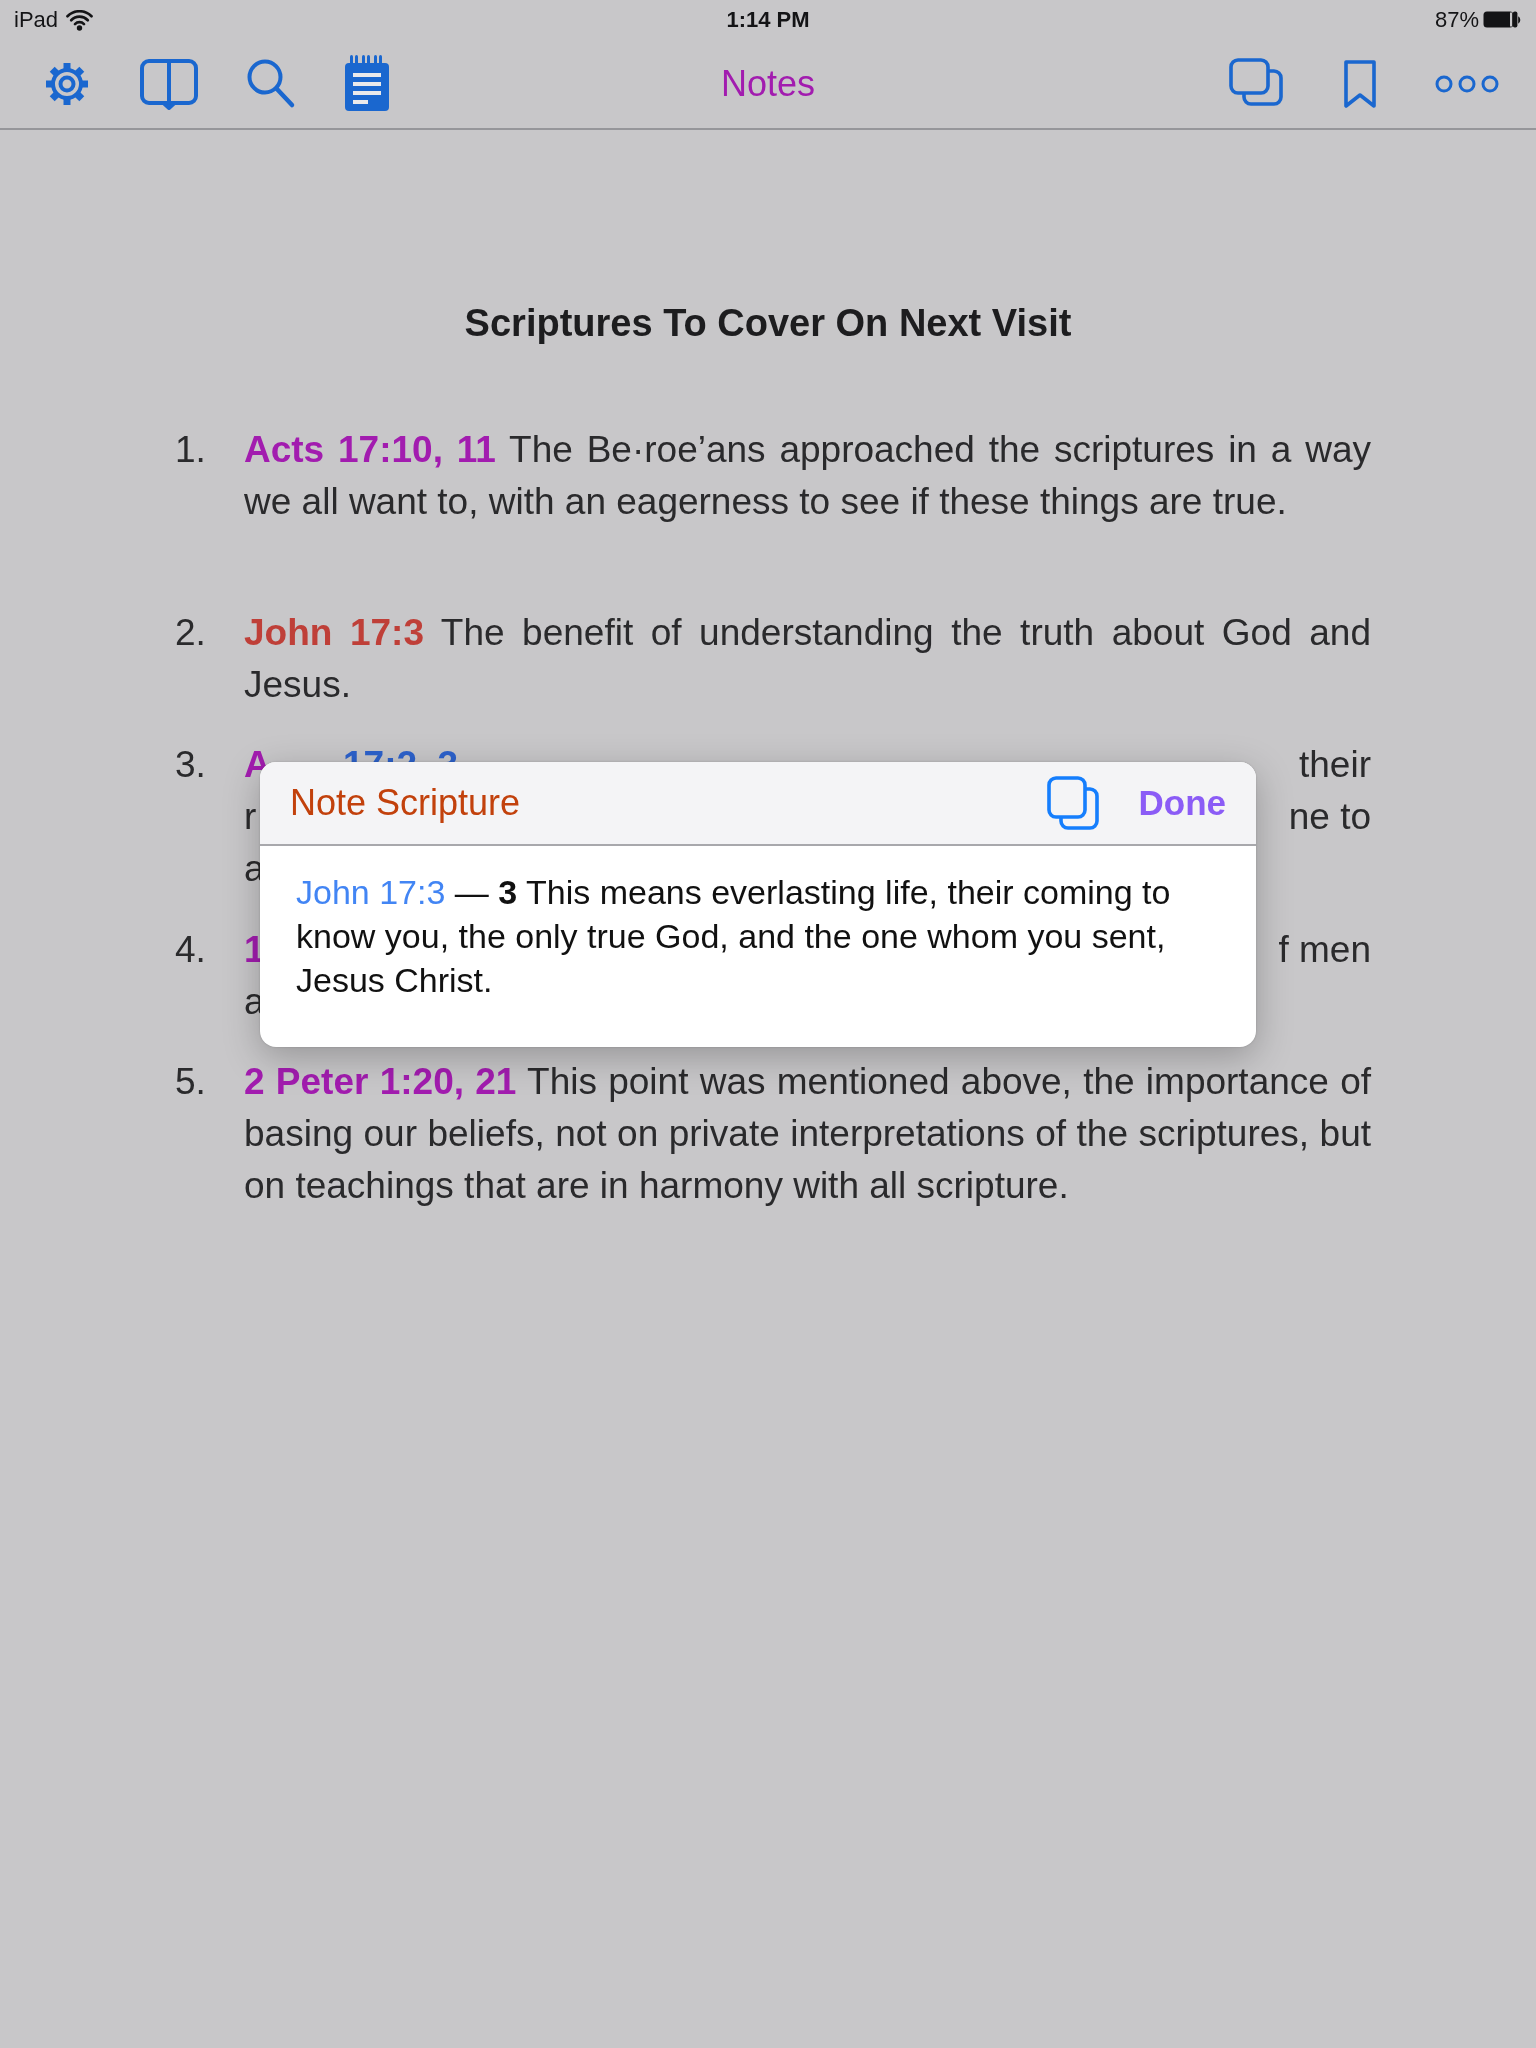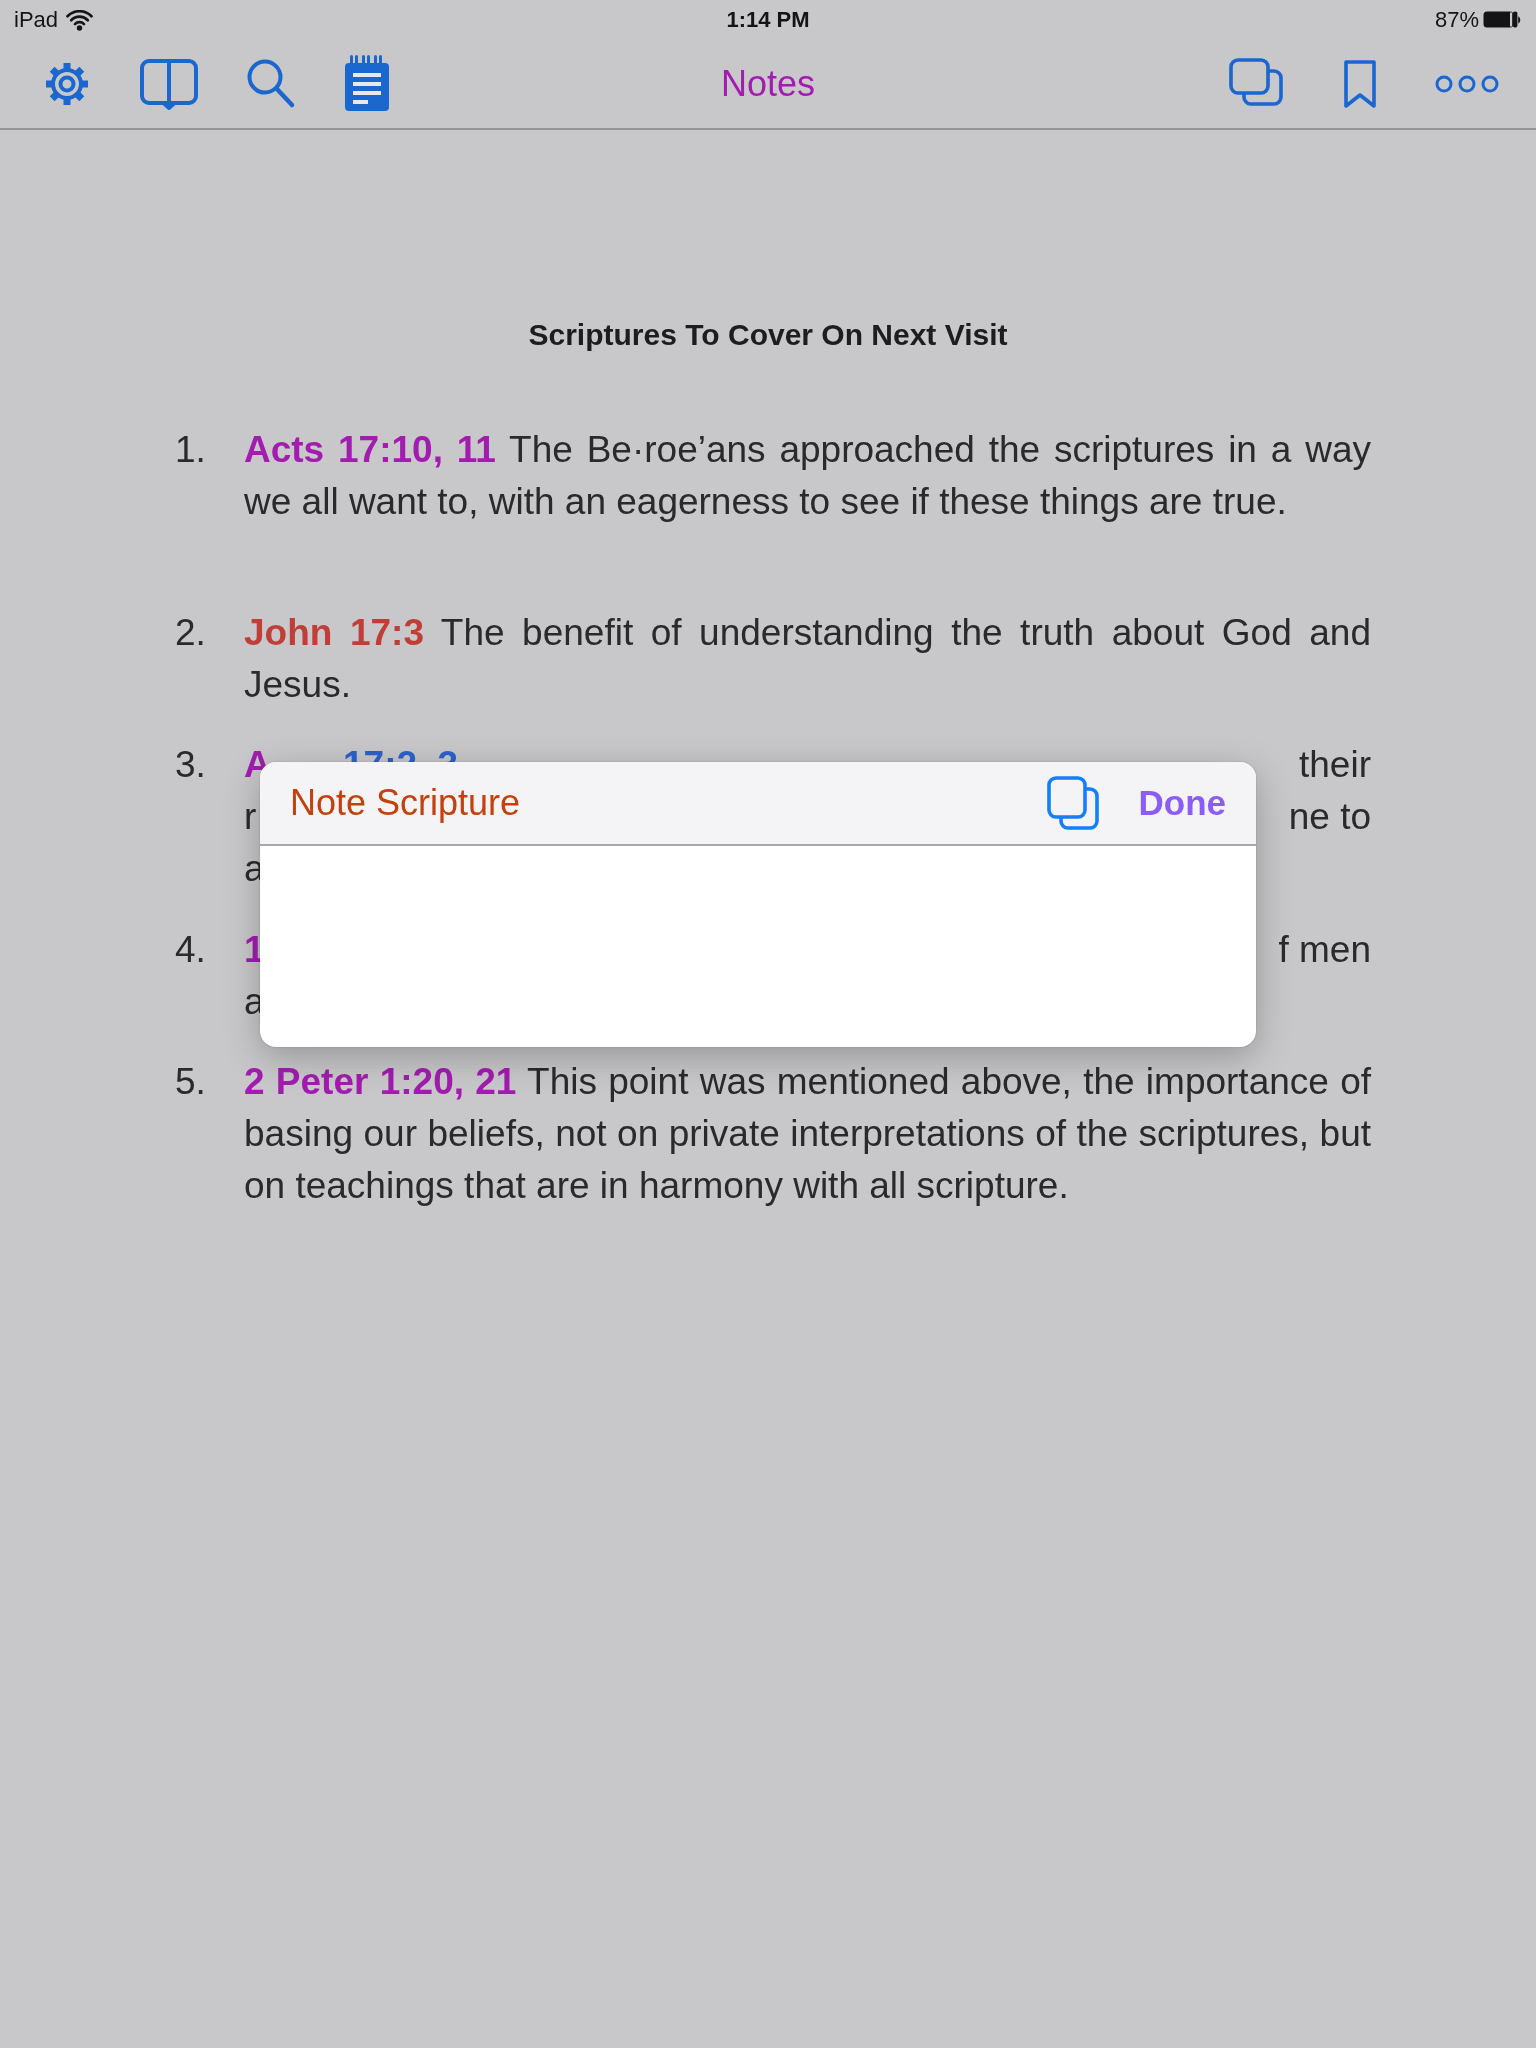--- a/index.html
+++ b/index.html
@@ -25,22 +25,22 @@
   }
   .tb-left{position:absolute;left:40px;top:0;height:88px;display:flex;align-items:center;gap:46px;}
   .tb-right{position:absolute;right:37px;top:0;height:88px;display:flex;align-items:center;gap:56px;}
   .tb-title{
     position:absolute;left:50%;top:0;height:88px;display:flex;align-items:center;
     transform:translateX(-50%);font-size:36px;color:#a21caf;
   }
   .tb-btn{display:flex;align-items:center;justify-content:center;cursor:pointer;}
   
   .doc-heading{
-    position:absolute;top:312px;left:0;right:0;text-align:center;
-    font-size:30px;line-height:46px;font-weight:bold;color:#1d1d1f;
+    position:absolute;top:300px;left:0;right:0;text-align:center;
+    font-size:38px;line-height:46px;font-weight:bold;color:#1d1d1f;
   }
   .list{position:absolute;left:175px;top:0;width:1196px;}
   .item{position:absolute;left:0;right:0;font-size:37px;line-height:52px;color:#2a2a2c;}
   .num{position:absolute;left:0;top:0;}
   .itext{margin-left:69px;text-align:justify;}
   .ref{font-weight:bold;}
   .blue{color:#a21caf;}
   .red{color:#bf3f38;}
   .fragspan{position:absolute;}
   .frag-right{right:0;}
@@ -234,15 +234,21 @@
       <span class="popup-title">Note Scripture</span>
       <span class="popup-header-spacer"></span>
       <span class="popup-copy">
         <svg width="56" height="58" viewBox="0 0 56 58">
           <rect x="16" y="15" width="36" height="39" rx="7" fill="none" stroke="#157efd" stroke-width="3.6"></rect>
           <rect x="4" y="4" width="36" height="39" rx="7" fill="#f4f4f6" stroke="#157efd" stroke-width="3.6"></rect>
         </svg>
       </span>
       <span class="popup-done">Done</span>
     </div>
+    <div class="popup-body">
+      <span class="verse-ref">John 17:3</span>
+      <span>—</span>
+      <span class="verse-num">3</span>
+      <span>This means everlasting life, their coming to know you, the only true God, and the one whom you sent, Jesus Christ.</span>
+    </div>
   </div>
 
 </div>
 
 </body></html>

